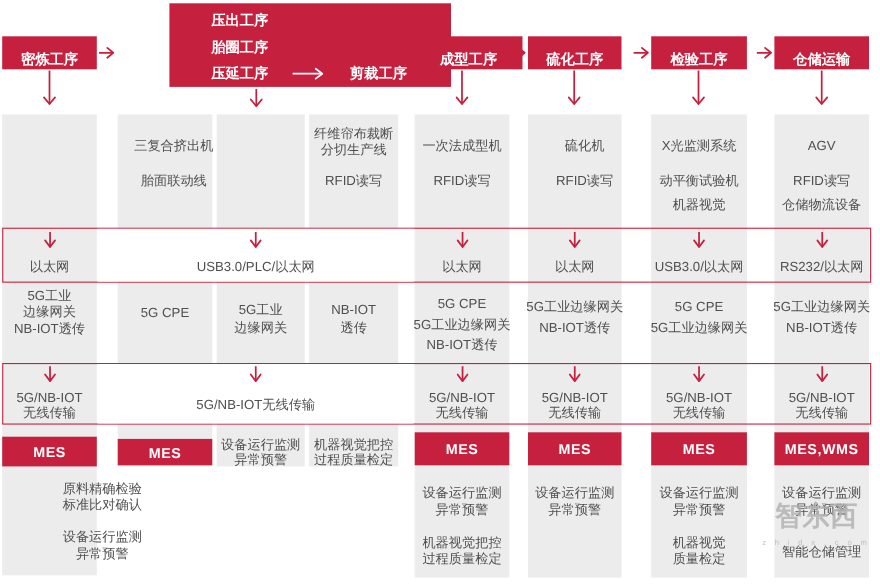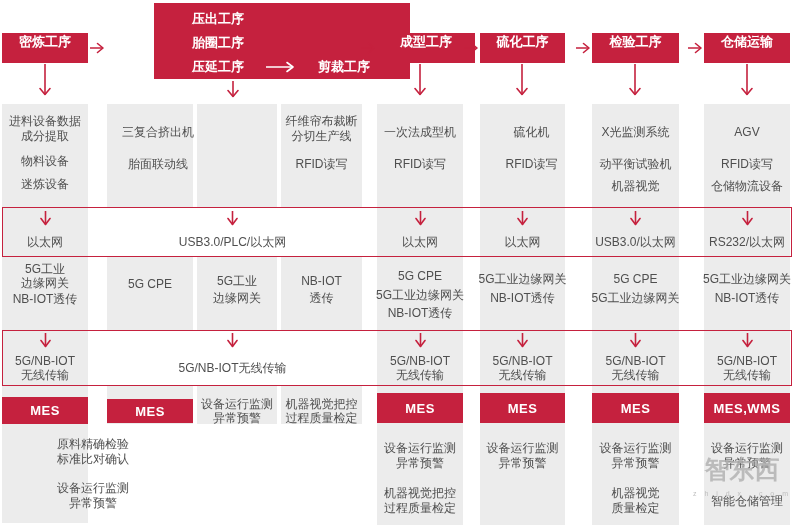--- a/index.html
+++ b/index.html
@@ -8,21 +8,21 @@
     --text:#4F4F4F;
   }
   html,body{margin:0;padding:0;background:#fff;}
   #stage{
     position:relative;width:800px;height:531px;background:#fff;overflow:hidden;
     font-family:"Liberation Sans","DejaVu Sans",sans-serif;
   }
   .abs{position:absolute;}
   .hdr{
     background:var(--red);color:#fff;font-weight:bold;font-size:13px;
-    display:flex;align-items:flex-start;justify-content:center;white-space:nowrap;
+    display:flex;align-items:flex-end;justify-content:center;white-space:nowrap;
   }
   .bigbox{background:var(--red);color:#fff;}
   .bigline{color:#fff;font-weight:bold;font-size:13px;line-height:16px;white-space:nowrap;}
   .strip{background:var(--panel);}
   .col{display:flex;flex-direction:column;align-items:center;}
   .txt{color:var(--text);font-size:12px;line-height:15px;text-align:center;white-space:nowrap;}
   .lbl{color:var(--text);font-size:12px;line-height:14px;text-align:right;white-space:nowrap;}
   .band{border:1px solid var(--red);background:transparent;}
   .mcell{background:#fff;}
   .mes{
@@ -118,26 +118,20 @@
     </svg>
   <svg class="abs arrow" style="left:629px;top:64px;" width="12" height="38" viewBox="0 0 12 38">
       <path d="M6 0 V30"></path>
       <path d="M1 24.5 L6 30.5 L11 24.5"></path>
     </svg>
   <svg class="abs arrow" style="left:741px;top:64px;" width="12" height="38" viewBox="0 0 12 38">
       <path d="M6 0 V30"></path>
       <path d="M1 24.5 L6 30.5 L11 24.5"></path>
     </svg>
 
-  <div class="abs col" style="left:2px;top:104px;width:86px;">
-    <div class="txt" style="margin-top:10px;">进料设备数据</div>
-    <div class="txt">成分提取</div>
-    <div class="txt" style="margin-top:10px;">物料设备</div>
-    <div class="txt" style="margin-top:8px;">迷炼设备</div>
-  </div>
   <div class="abs col" style="left:107px;top:104px;width:102px;">
     <div class="txt" style="margin-top:21px;">三复合挤出机</div>
     <div class="txt" style="margin-top:17px;">胎面联动线</div>
   </div>
   <div class="abs col" style="left:281px;top:104px;width:81px;">
     <div class="txt" style="margin-top:10px;">纤维帘布裁断</div>
     <div class="txt">分切生产线</div>
     <div class="txt" style="margin-top:13px;">RFID读写</div>
   </div>
   <div class="abs col" style="left:377px;top:104px;width:86px;">

